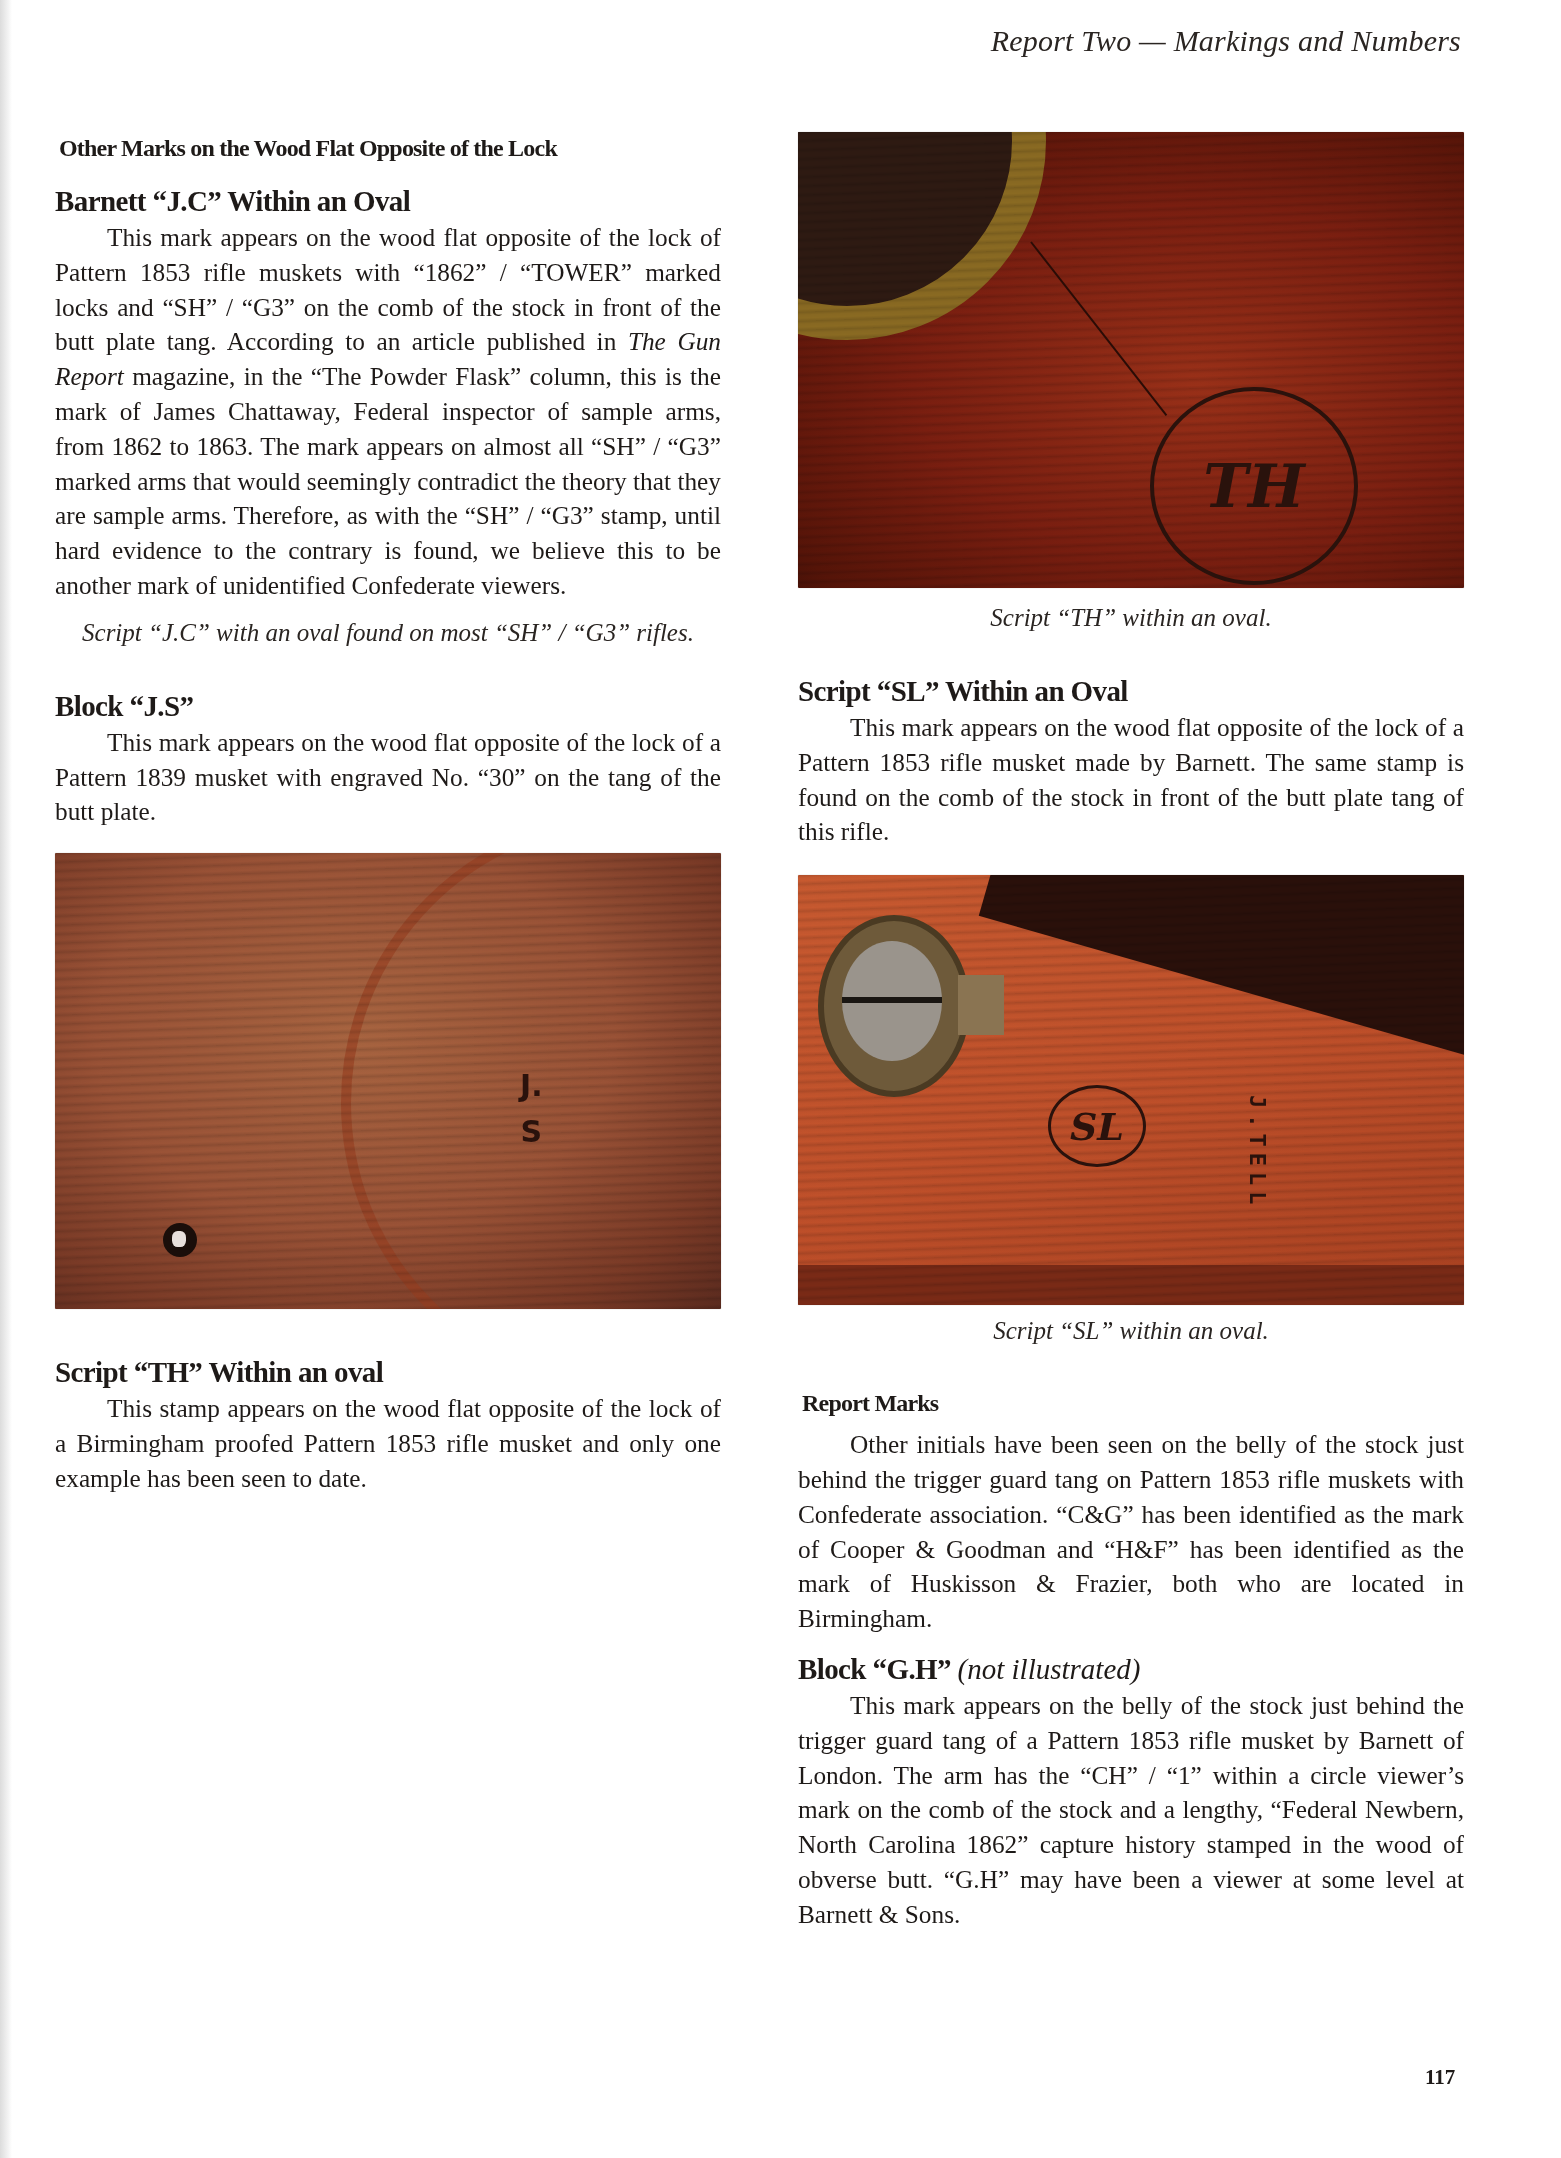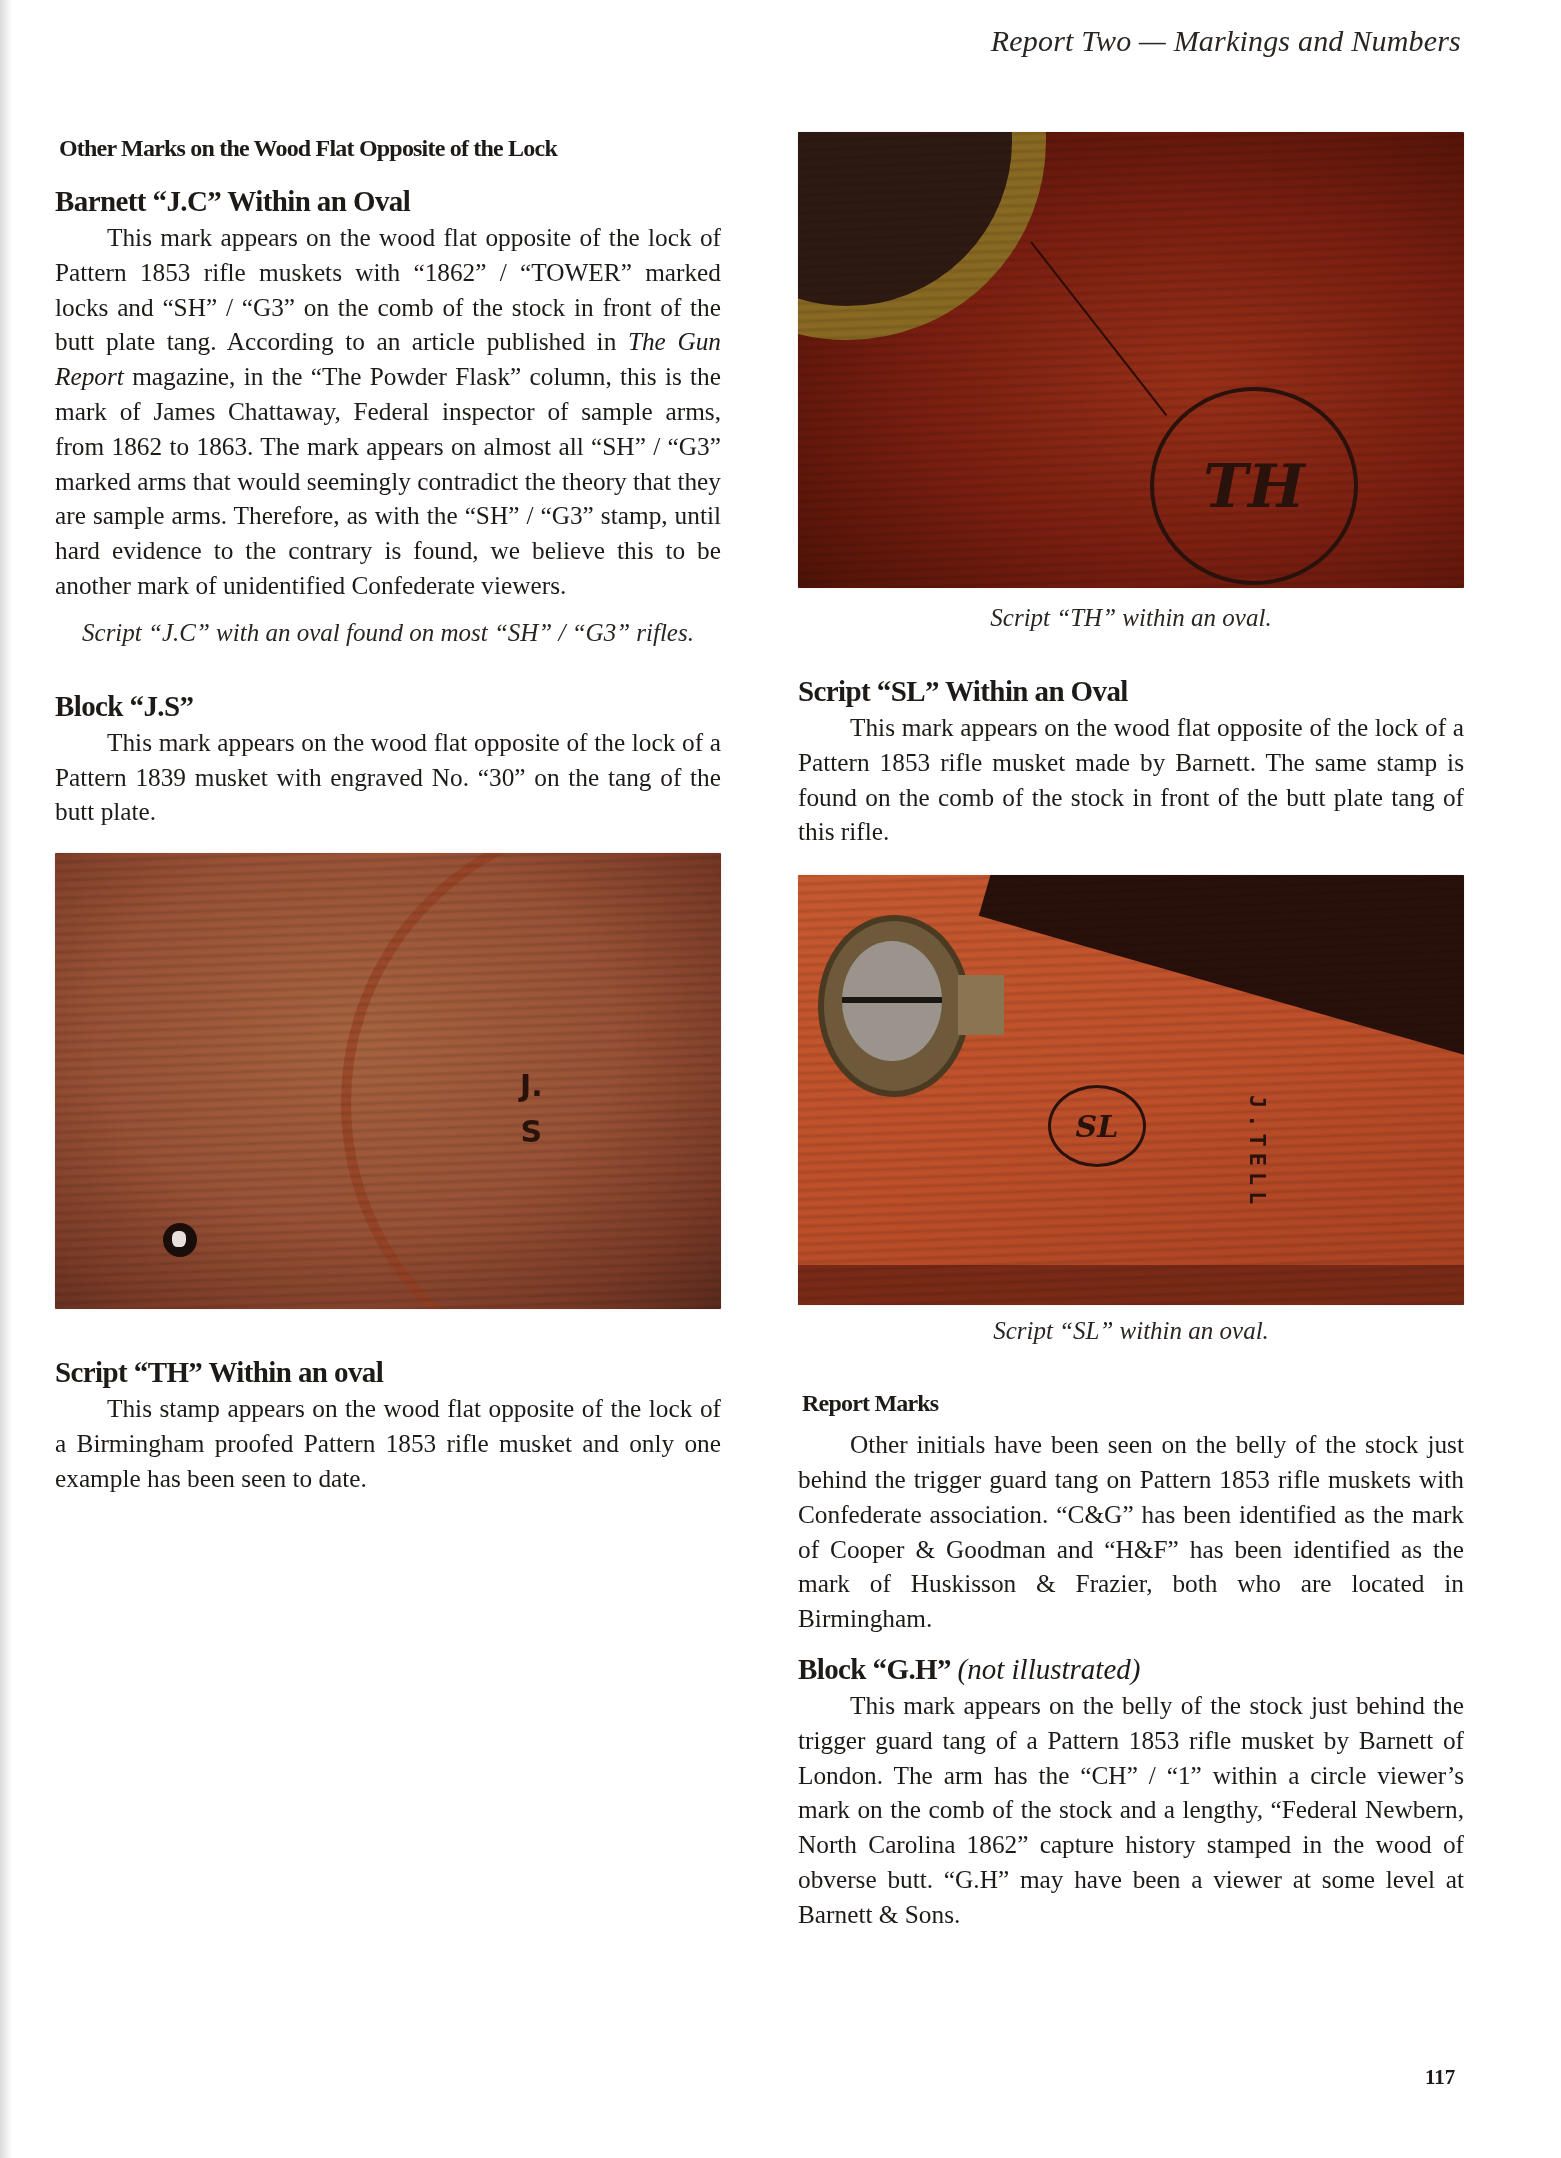--- a/index.html
+++ b/index.html
@@ -68,21 +68,21 @@
   <div class="photo" style="width:666px;height:430px;margin-top:26px;background:linear-gradient(160deg, #c85a30 0%, #c0502a 50%, #a84020 100%);">
     <div style="position:absolute;right:-150px;top:-210px;width:600px;height:340px;background:#2a100a;transform:rotate(16deg);"></div>
     <div style="position:absolute;left:0;bottom:0;width:666px;height:40px;background:#7a2a16;"></div>
     <div class="grain"></div>
     <div style="position:absolute;left:20px;top:40px;width:140px;height:170px;border-radius:50%;background:#6e5a3a;border:6px solid #4a3a22;">
       <div style="position:absolute;left:18px;top:20px;width:100px;height:120px;border-radius:50%;background:#9a948c;">
         <div style="position:absolute;left:0;top:56px;width:100px;height:6px;background:#1a1612;"></div>
       </div>
     </div>
     <div style="position:absolute;left:160px;top:100px;width:46px;height:60px;background:#8a7452;"></div>
-    <div class="stamp" style="left:250px;top:210px;width:92px;height:76px;font-size:30px;border-width:3px;">SL</div>
+    <div class="stamp" style="left:250px;top:210px;width:92px;height:76px;font-size:38px;border-width:3px;">SL</div>
     <div style="position:absolute;left:472px;top:220px;font-family:'DejaVu Sans Mono',monospace;font-weight:bold;font-size:22px;color:#2a120c;transform:rotate(90deg);transform-origin:left top;letter-spacing:6px;">J.TELL</div>
   </div>
   <div class="caption" style="margin-top:12px;">Script “SL” within an oval.</div>
 
   <h2 class="sec" style="margin-top:38px;">Report Marks</h2>
 
   <p class="body">Other initials have been seen on the belly of the stock just behind the trigger guard tang on Pattern 1853 rifle muskets with Confederate association. “C&amp;G” has been identified as the mark of Cooper &amp; Goodman and “H&amp;F” has been identified as the mark of Huskisson &amp; Frazier, both who are located in Birmingham.</p>
 
   <h3 class="sub" style="margin-top:14px;">
     <span>Block “G.H”</span>

